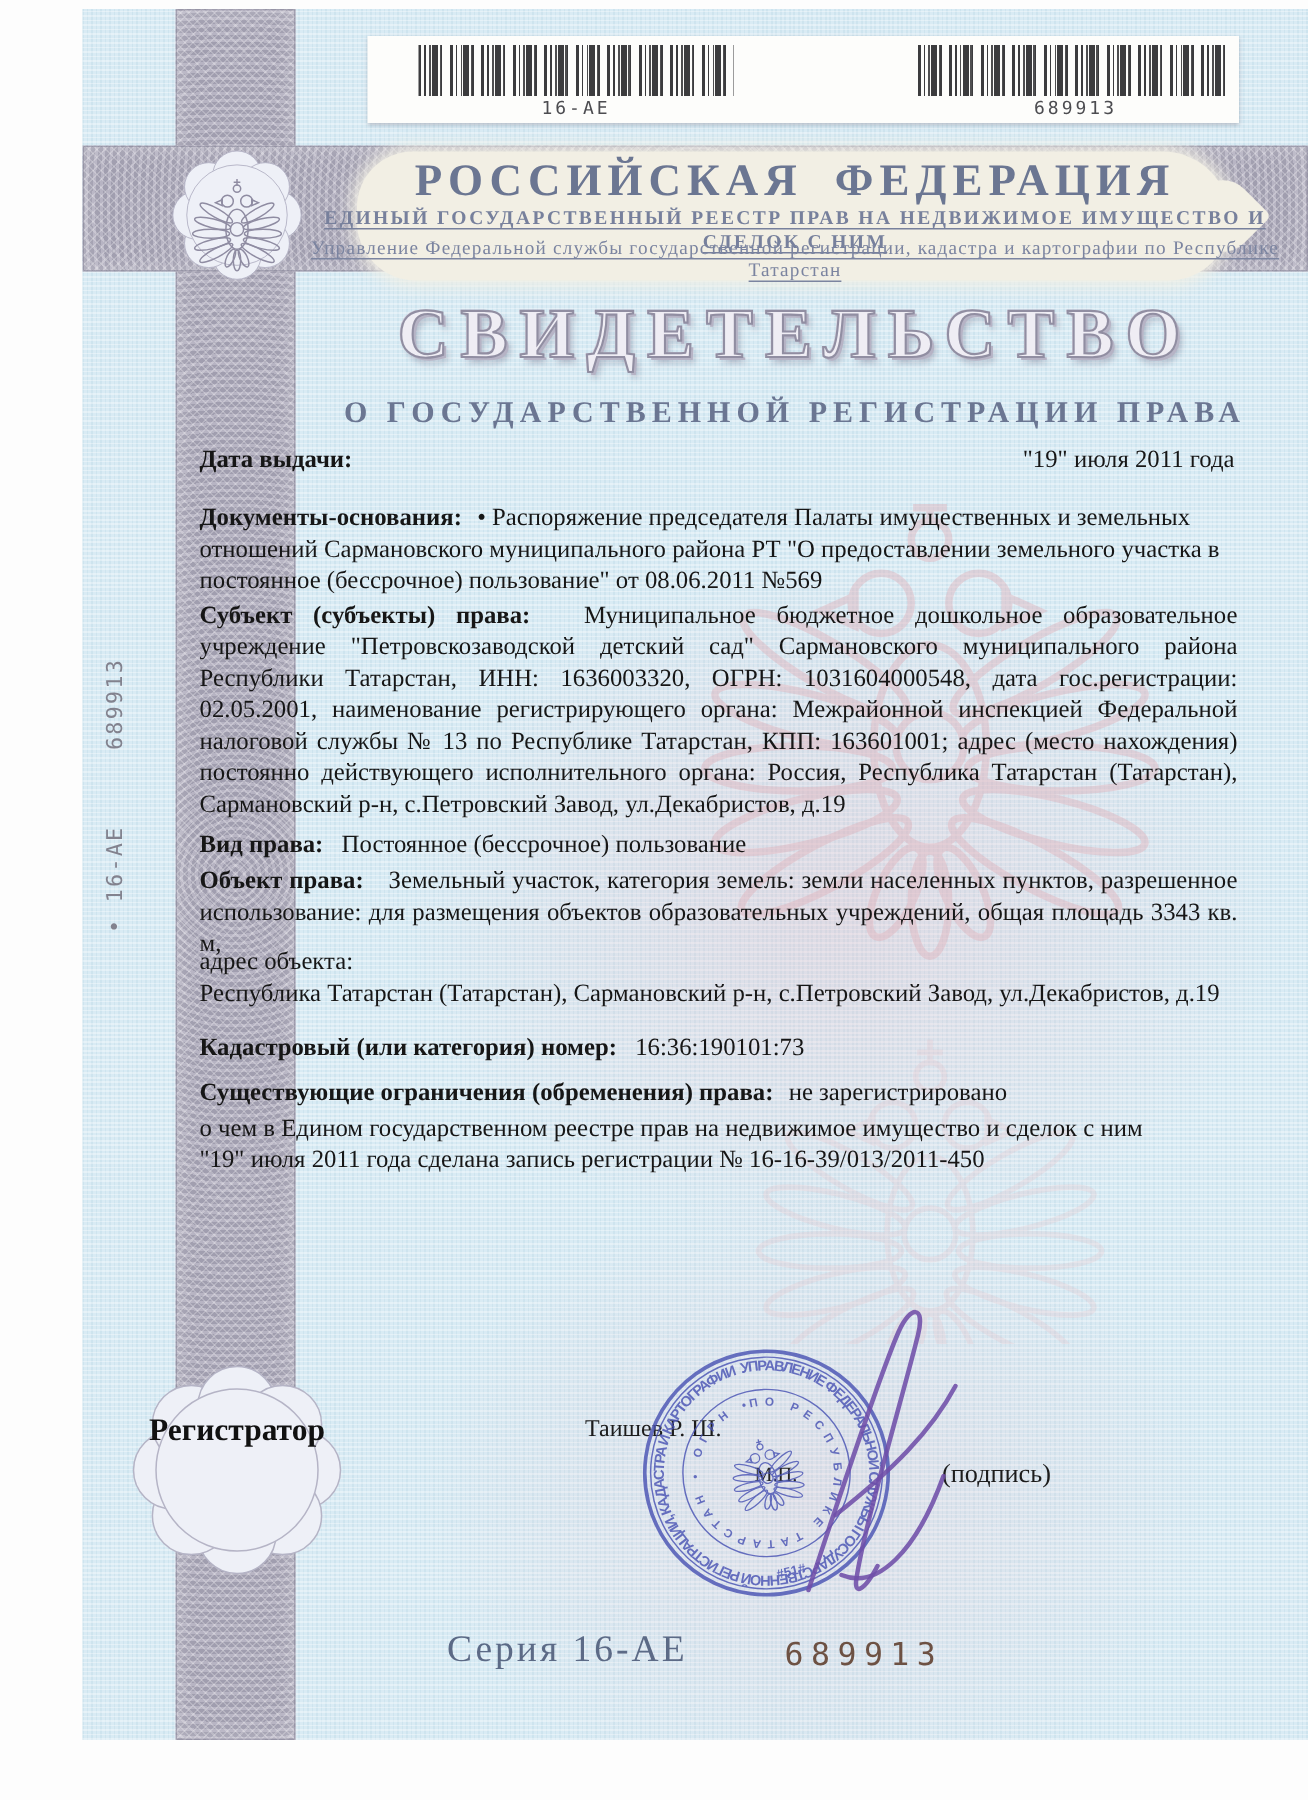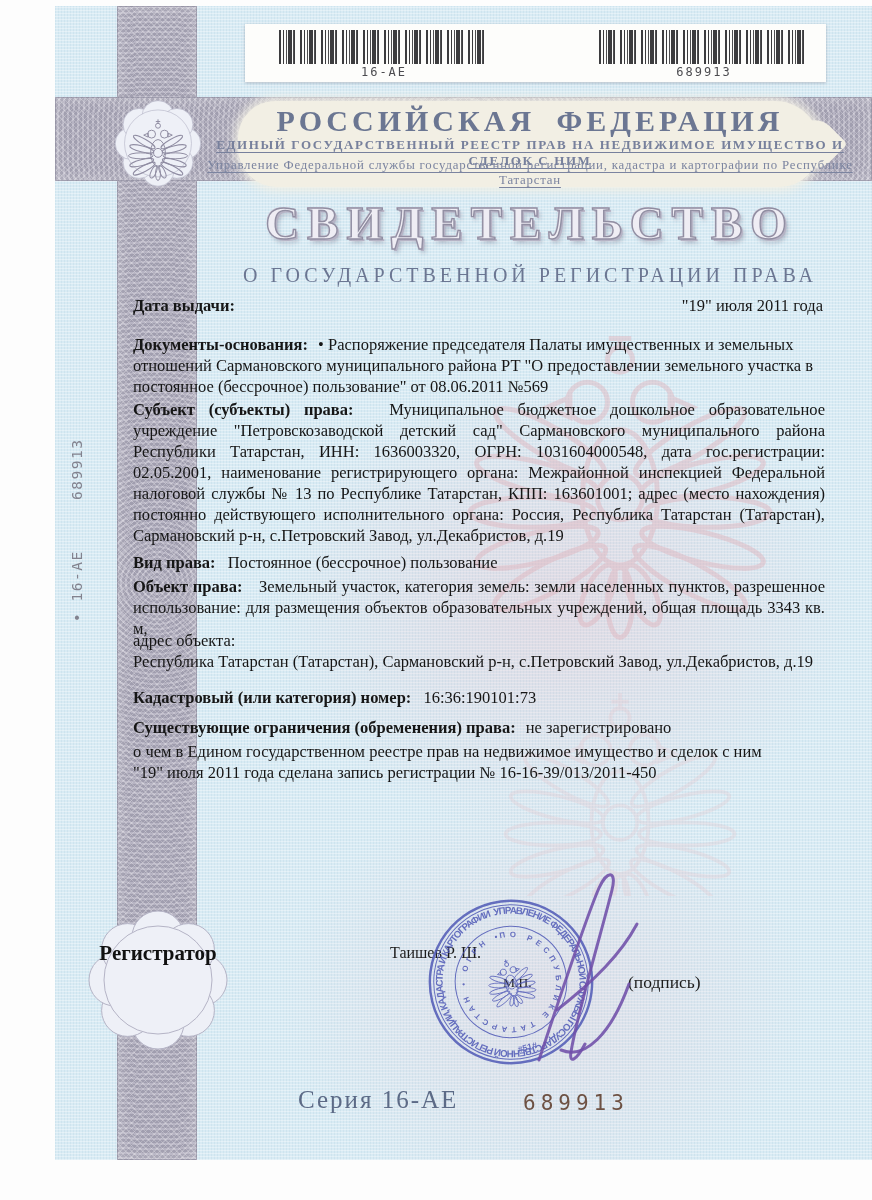--- a/index.html
+++ b/index.html
@@ -28,21 +28,21 @@
       repeating-radial-gradient(circle at 50% 50%, rgba(255,255,255,.18) 0 2px, rgba(0,0,0,.04) 2px 5px),
       var(--band);
     box-shadow:inset 0 0 0 1px rgba(120,117,140,.45), inset 0 0 14px rgba(255,255,255,.35);
   }
   .band-v{left:62px;top:0;width:80px;height:100%;}
   .band-h{left:0;top:91px;width:100%;height:84px;}
   
   .barcode-panel{
     position:absolute;left:190px;top:18px;width:581px;height:58px;background:#fdfdfb;
     box-shadow:0 1px 3px rgba(90,90,110,.35);display:flex;justify-content:space-between;
-    padding:6px 17px 2px 34px;box-sizing:border-box;
+    padding:6px 4px 2px 34px;box-sizing:border-box;
   }
   .barcode-group{display:flex;flex-direction:column;align-items:center;}
   .barcode{
     width:210px;height:34px;
     background:
       repeating-linear-gradient(90deg,#3c3c3e 0 2px,transparent 2px 4px,#3c3c3e 4px 5px,transparent 5px 9px,#3c3c3e 9px 13px,transparent 13px 15px,#3c3c3e 15px 16px,transparent 16px 21px),
       repeating-linear-gradient(90deg,rgba(60,60,62,.9) 0 1px,transparent 1px 7px);
   }
   .barcode-label{font-family:"DejaVu Sans Mono",monospace;font-size:12px;color:#4c4c50;letter-spacing:2px;margin-top:1px;}
   
@@ -55,21 +55,21 @@
   .hdr-country{top:98px;font-size:30px;font-weight:bold;letter-spacing:4px;word-spacing:10px;}
   .hdr-registry{top:131px;font-size:13px;font-weight:bold;letter-spacing:1.6px;text-decoration:underline;text-underline-offset:3px;color:#77809c;}
   .hdr-office{top:152px;font-size:12.8px;letter-spacing:.8px;text-decoration:underline;text-underline-offset:3px;color:#7b84a0;}
   
   .title-main{
     position:absolute;left:140px;top:190px;width:670px;text-align:center;
     font-size:47px;font-weight:bold;letter-spacing:8px;color:#efedf4;
     -webkit-text-stroke:1.4px #918ea2;
     text-shadow:2px 2px 0 #b6b3c5,-1px -1px 0 #d4d2df,3px 4px 4px rgba(120,117,140,.45);
   }
-  .title-sub{position:absolute;left:140px;top:258px;width:670px;text-align:center;font-size:20px;font-weight:normal;letter-spacing:4px;color:var(--header-text);}
+  .title-sub{position:absolute;left:140px;top:258px;width:670px;text-align:center;font-size:20px;font-weight:bold;letter-spacing:4px;color:var(--header-text);}
   
   .body-block{position:absolute;left:78px;width:692px;font-size:16.5px;line-height:21px;color:var(--body-text);}
   .lbl{font-weight:bold;}
   .just{text-align:justify;}
   .date-row .date-value{position:absolute;right:2px;top:0;font-weight:normal;}
   
   .rosette-registrar{position:absolute;left:33px;top:904px;width:140px;height:140px;}
   .registrar-label{position:absolute;left:23px;top:935px;width:160px;text-align:center;font-weight:bold;font-size:21px;color:#111;}
   .registrar-name{position:absolute;left:335px;top:938px;font-size:16px;color:#1c1c1c;}
   .seal-mark{position:absolute;left:448px;top:969px;font-size:13.5px;color:#222;}

